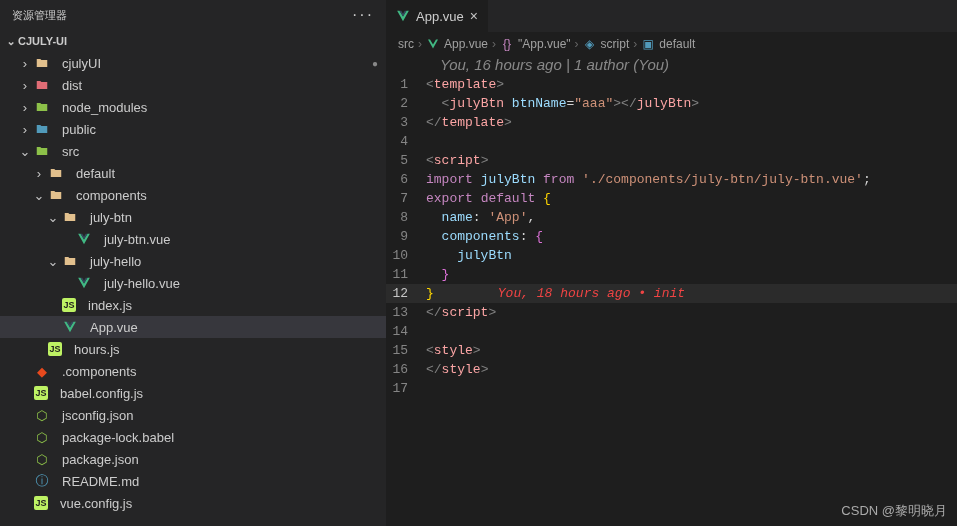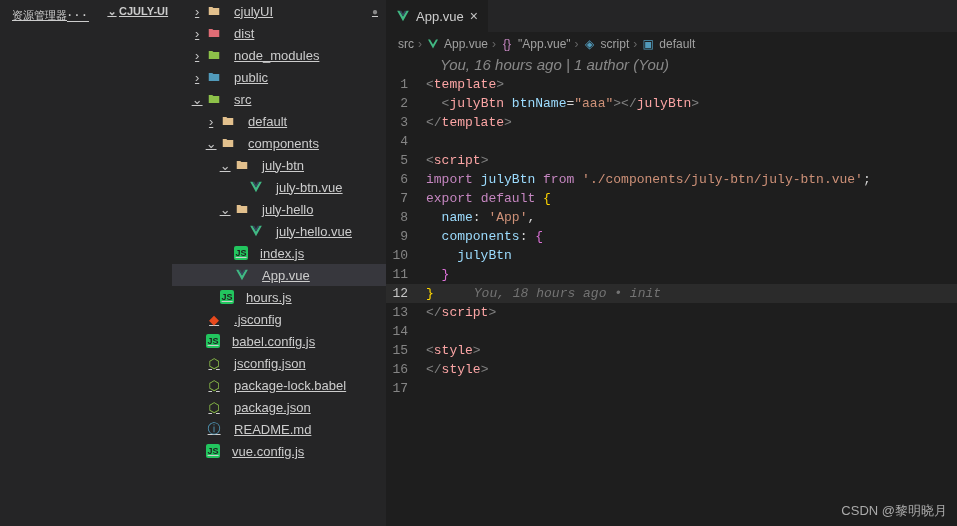--- a/index.html
+++ b/index.html
@@ -9,22 +9,21 @@
   font-family: 'Segoe UI', -apple-system, sans-serif;
   font-size: 13px;
   color: #cccccc;
   overflow: hidden;
   display: flex;
 }
 .sidebar {
   width: 386px;
   background: #252526;
   display: flex;
-  flex-direction: row;
-  text-decoration: underline;
+  flex-direction: column;
 }
 .sidebar-header {
   display: flex;
   align-items: center;
   padding: 6px 12px;
   height: 30px;
   font-size: 11px;
 }
 .sidebar-header .title { flex: 1; }
 .sidebar-header .dots { font-size: 16px; letter-spacing: 2px; cursor: pointer; color: #cccccc; }
@@ -43,21 +42,21 @@
   align-items: center;
   height: 22px;
   padding-right: 8px;
   cursor: pointer;
   white-space: nowrap;
 }
 .tree-row.active { background: #37373d; }
 .tree-row .label { margin-left: 12px; }
 .tree-row .dot { margin-left: auto; font-size: 10px; color: #888; }
 .icon { width: 16px; height: 16px; display: inline-flex; align-items: center; justify-content: center; margin-left: 2px; }
-.js-i { background: #22c55e; color: #1e1e1e; font-size: 9px; font-weight: bold; width: 14px; height: 14px; border-radius: 2px; }
+.js-i { background: #bef264; color: #1e1e1e; font-size: 9px; font-weight: bold; width: 14px; height: 14px; border-radius: 2px; }
 
 .editor-pane {
   flex: 1;
   background: #1e1e1e;
   display: flex;
   flex-direction: column;
 }
 .tabs {
   display: flex;
   height: 32px;
@@ -110,23 +109,23 @@
 .tk-el { color: #fca5a5; }
 .tk-attr { color: #9cdcfe; }
 .tk-str { color: #ce9178; }
 .tk-kw { color: #c586c0; }
 .tk-id { color: #9cdcfe; }
 .tk-pun { color: #d4d4d4; }
 .tk-brace { color: #ffd700; }
 .tk-brace2 { color: #da70d6; }
 .tk-prop { color: #9cdcfe; }
 .blame-inline {
-  color: #737373;
+  color: #ef4444;
   font-style: italic;
-  margin-left: 40px;
+  margin-left: 64px;
 }
 .hl { background: rgba(255,255,255,0.06); }
 .watermark {
   position: absolute;
   right: 10px;
   bottom: 6px;
   color: #aaa;
   font-size: 13px;
 }
 svg { display: block; }
@@ -262,21 +261,21 @@
         <span class="label">App.vue</span>
       </div>
       <div class="tree-row" style="padding-left: 32px;">
         <span class="chev"></span>
         <span class="icon js-i">JS</span>
         <span class="label">hours.js</span>
       </div>
       <div class="tree-row" style="padding-left: 18px;">
         <span class="chev"></span>
         <span class="icon" style="color:#e8491d">◆</span>
-        <span class="label">.jsconfig</span>
+        <span class="label">.components</span>
       </div>
       <div class="tree-row" style="padding-left: 18px;">
         <span class="chev"></span>
         <span class="icon js-i">JS</span>
         <span class="label">babel.config.js</span>
       </div>
       <div class="tree-row" style="padding-left: 18px;">
         <span class="chev"></span>
         <span class="icon" style="color:#8dc149">⬡</span>
         <span class="label">jsconfig.json</span>

